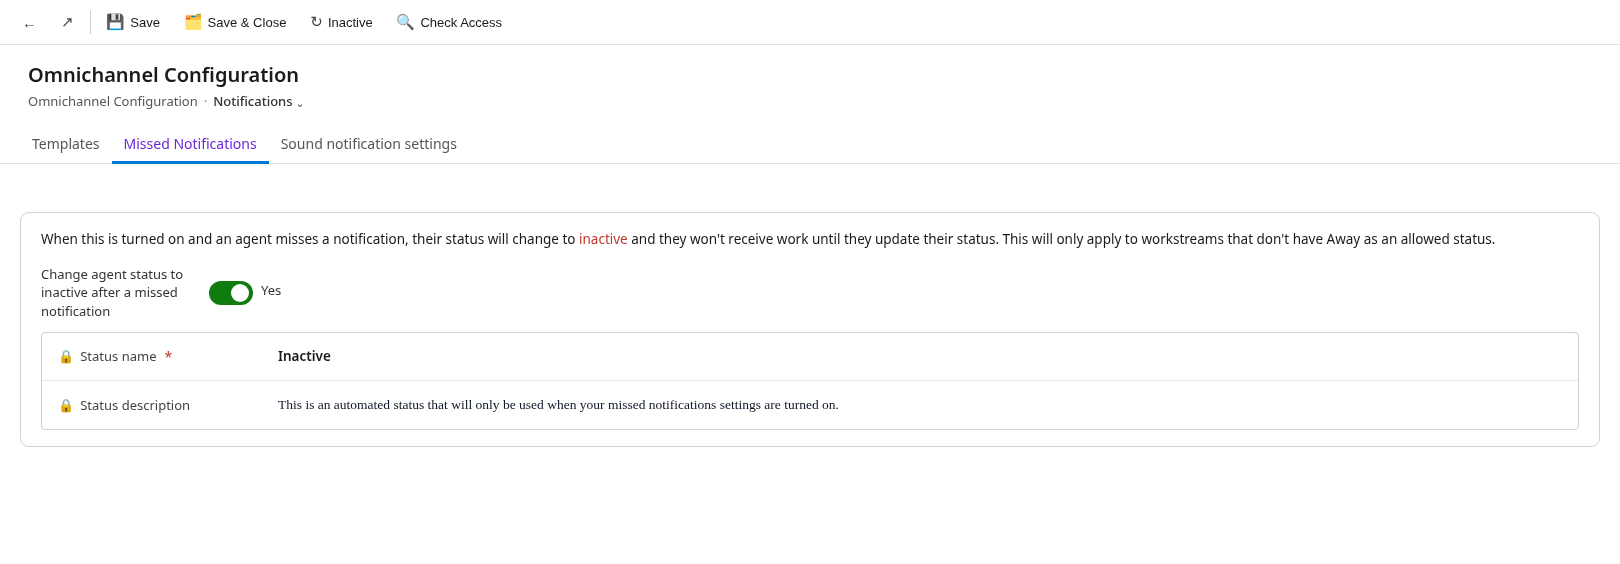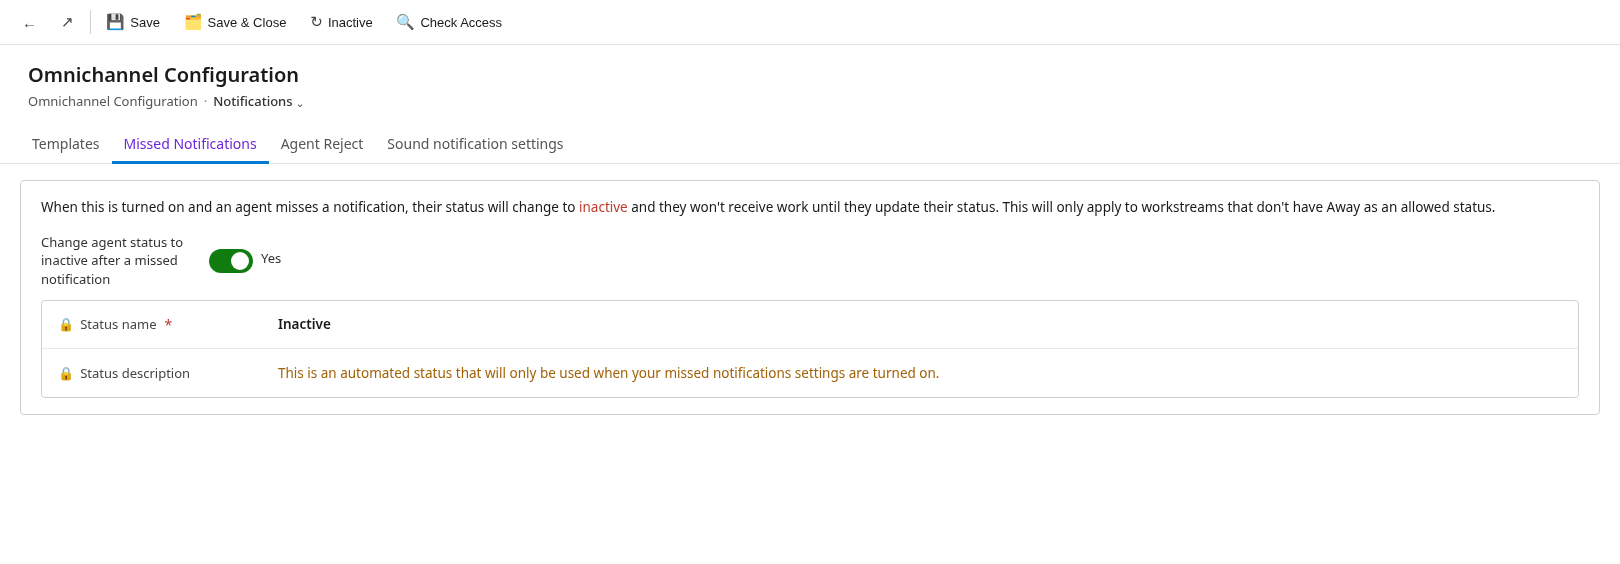--- a/index.html
+++ b/index.html
@@ -89,22 +89,23 @@
     }
 
     
     .content {
       padding: 16px 20px;
     }
 
     
     .info-box {
       border: 1px solid #d0d0d0;
-      border-radius: 4px;
+      border-radius: 9px;
       padding: 16px 20px;
+      margin-top: 32px;
     }
     .info-text {
       font-size: 13.5px;
       line-height: 1.5;
       color: #1a1a1a;
       margin-bottom: 16px;
     }
     .info-text .highlight {
       color: #c0392b;
     }
@@ -184,21 +185,22 @@
     }
     .field-value-cell {
       padding: 12px 16px;
       font-size: 13.5px;
       color: #1a1a1a;
       font-weight: 600;
       flex: 1;
     }
     .field-value-desc {
       font-weight: 400;
-      color: #a16207;
+      color: #0f172a;
+      font-family: Liberation Serif, serif;
     }
     .lock-icon {
       font-size: 13px;
       color: #555;
     }
   </style>
 </head>
 <body>
 
 <div class="toolbar">
@@ -238,23 +240,20 @@
     </span>
   </div>
 </div>
 
 <div class="tabs">
   <div class="tab">
     <span>Templates</span>
   </div>
   <div class="tab active">
     <span>Missed Notifications</span>
-  </div>
-  <div class="tab">
-    <span>Agent Reject</span>
   </div>
   <div class="tab">
     <span>Sound notification settings</span>
   </div>
 </div>
 
 <div class="content">
   <div class="info-box">
 
     <div class="info-text">

